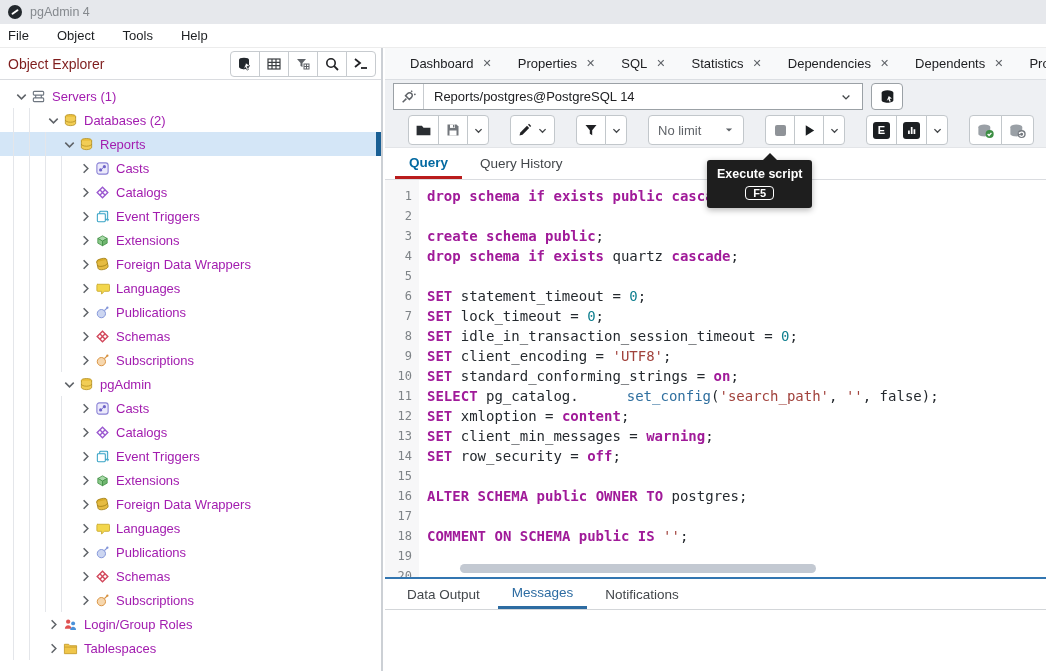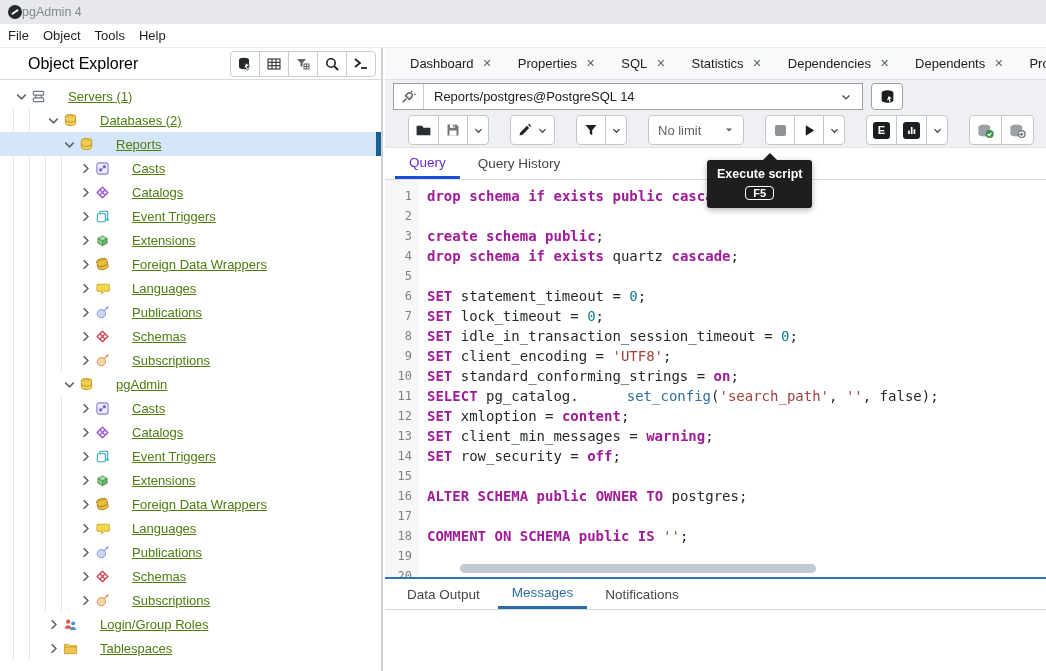--- a/index.html
+++ b/index.html
@@ -6,44 +6,44 @@
   html,body { width:1046px; height:671px; overflow:hidden; background:#fff;
     font-family:"Liberation Sans",sans-serif; -webkit-font-smoothing:antialiased; }
   body { position:relative; font-size:13px; color:#24292e; }
 
   
   #titlebar { position:absolute; left:0; top:0; width:1046px; height:24px;
     background:#e6e8ec; display:flex; align-items:center; padding-left:8px; }
   .logo { width:14px; height:14px; border-radius:50%; background:#23282d; position:relative; }
   .logo::after { content:""; position:absolute; left:3px; top:6px; width:8px; height:2px;
     background:#fff; transform:rotate(-35deg); border-radius:1px; }
-  #titlebar .wtitle { margin-left:0; color:#85898e; font-size:12.5px; }
+  #titlebar .wtitle { margin-left:8px; color:#85898e; font-size:12.5px; }
 
   #menubar { position:absolute; left:0; top:24px; width:1046px; height:24px; background:#fff;
-    display:flex; align-items:center; gap:14px; padding-left:8px; border-bottom:1px solid #ececec; }
+    display:flex; align-items:center; gap:28px; padding-left:8px; border-bottom:1px solid #ececec; }
   #menubar span { font-size:13px; color:#1d1f22; cursor:default; }
 
   
   #sidebar { position:absolute; left:0; top:48px; width:383px; height:623px; background:#fff;
     border-right:2px solid #ccd0d5; overflow:hidden; }
   #oe-header { height:32px; display:flex; align-items:center; justify-content:space-between;
     padding:0 5px 0 8px; border-bottom:1px solid #dadce0; }
-  #oe-header .oet { font-size:16px; color:#000000;margin-left:20px; }
+  #oe-header .oet { font-size:14px; color:#7f1d1d; }
   .btngroup { display:flex; }
   .tbtn { height:26px; min-width:30px; background:#fff; border:1px solid #c7cbcf;
     display:flex; align-items:center; justify-content:center; margin-left:-1px; cursor:pointer; }
   .tbtn:first-child { border-radius:4px 0 0 4px; margin-left:0; }
   .tbtn:last-child { border-radius:0 4px 4px 0; }
 
   #tree { padding-top:4px; }
   .trow { height:24px; display:flex; align-items:center; padding-left:13px; position:relative; cursor:pointer; }
   .trow .guide { width:16px; height:24px; border-left:1px solid #e4e6ea; flex:0 0 16px; }
   .trow .chev { width:16px; flex:0 0 16px; display:flex; align-items:center; justify-content:center; }
   .trow .ticon { width:18px; flex:0 0 18px; display:flex; align-items:center; justify-content:center; }
-  .trow .tlabel { margin-left:21px; color:#4d7c0f; font-size:13px; white-space:nowrap;text-decoration:underline; }
+  .trow .tlabel { margin-left:5px; color:#a21caf; font-size:13px; white-space:nowrap; }
   .trow.sel { background:#d4e6f7; }
   .trow.sel::after { content:""; position:absolute; right:0; top:0; width:5px; height:24px; background:#195f94; }
 
   
   #rightpanel { position:absolute; left:385px; top:48px; width:661px; height:623px; background:#fff; }
 
   #tabstrip { height:32px; background:#f8f9fa; border-bottom:1px solid #dcdfe3;
     display:flex; align-items:center; overflow:hidden; padding-left:12px; }
   .mtab { display:flex; align-items:center; padding:0 13px; height:32px; white-space:nowrap; cursor:pointer; }
   .mtab .mlabel { font-size:13px; color:#202124; }
@@ -71,21 +71,21 @@
   #limit-select { width:96px; justify-content:space-between; padding:0 9px; color:#5f6368; font-size:13px; }
   .stopsq { width:11px; height:11px; background:#8f9398; border-radius:2px; }
   .badge { width:17px; height:17px; background:#1b1e21; border-radius:3px; color:#fff;
     font-weight:bold; font-size:11px; display:flex; align-items:center; justify-content:center; }
   .helpbtn { width:18px; height:18px; background:#15181b; border-radius:50%; color:#fff;
     font-weight:bold; font-size:12px; display:flex; align-items:center; justify-content:center; }
 
   #qtabs { height:32px; background:#fff; border-bottom:1px solid #dadce0; display:flex; align-items:flex-end;
     padding-left:10px; gap:4px; }
   .qtab { padding:0 14px; height:31px; display:flex; align-items:center; font-size:13.5px; color:#43474b; cursor:pointer; }
-  .qtab.active { color:#6d28d9; border-bottom:3px solid #1d4ed8; font-weight:normal; }
+  .qtab.active { color:#0369a1; border-bottom:3px solid #b91c1c; font-weight:bold; }
 
   
   #editor { position:absolute; left:0; top:132px; width:661px; height:399px; display:flex;
     border-bottom:2px solid #3276b1; background:#fff; overflow:hidden; }
   #gutter { width:34px; background:#f7f7f8; padding-top:6px; text-align:right;
     font-family:"DejaVu Sans Mono",monospace; font-size:12px; color:#7e8387; }
   #gutter div { height:20px; line-height:20px; padding-right:7px; }
   #code { flex:1; padding-top:6px; position:relative; overflow:hidden; }
   .cline { height:20px; line-height:20px; padding-left:8px; white-space:pre;
     font-family:"DejaVu Sans Mono",monospace; font-size:14px; color:#24292e; }

